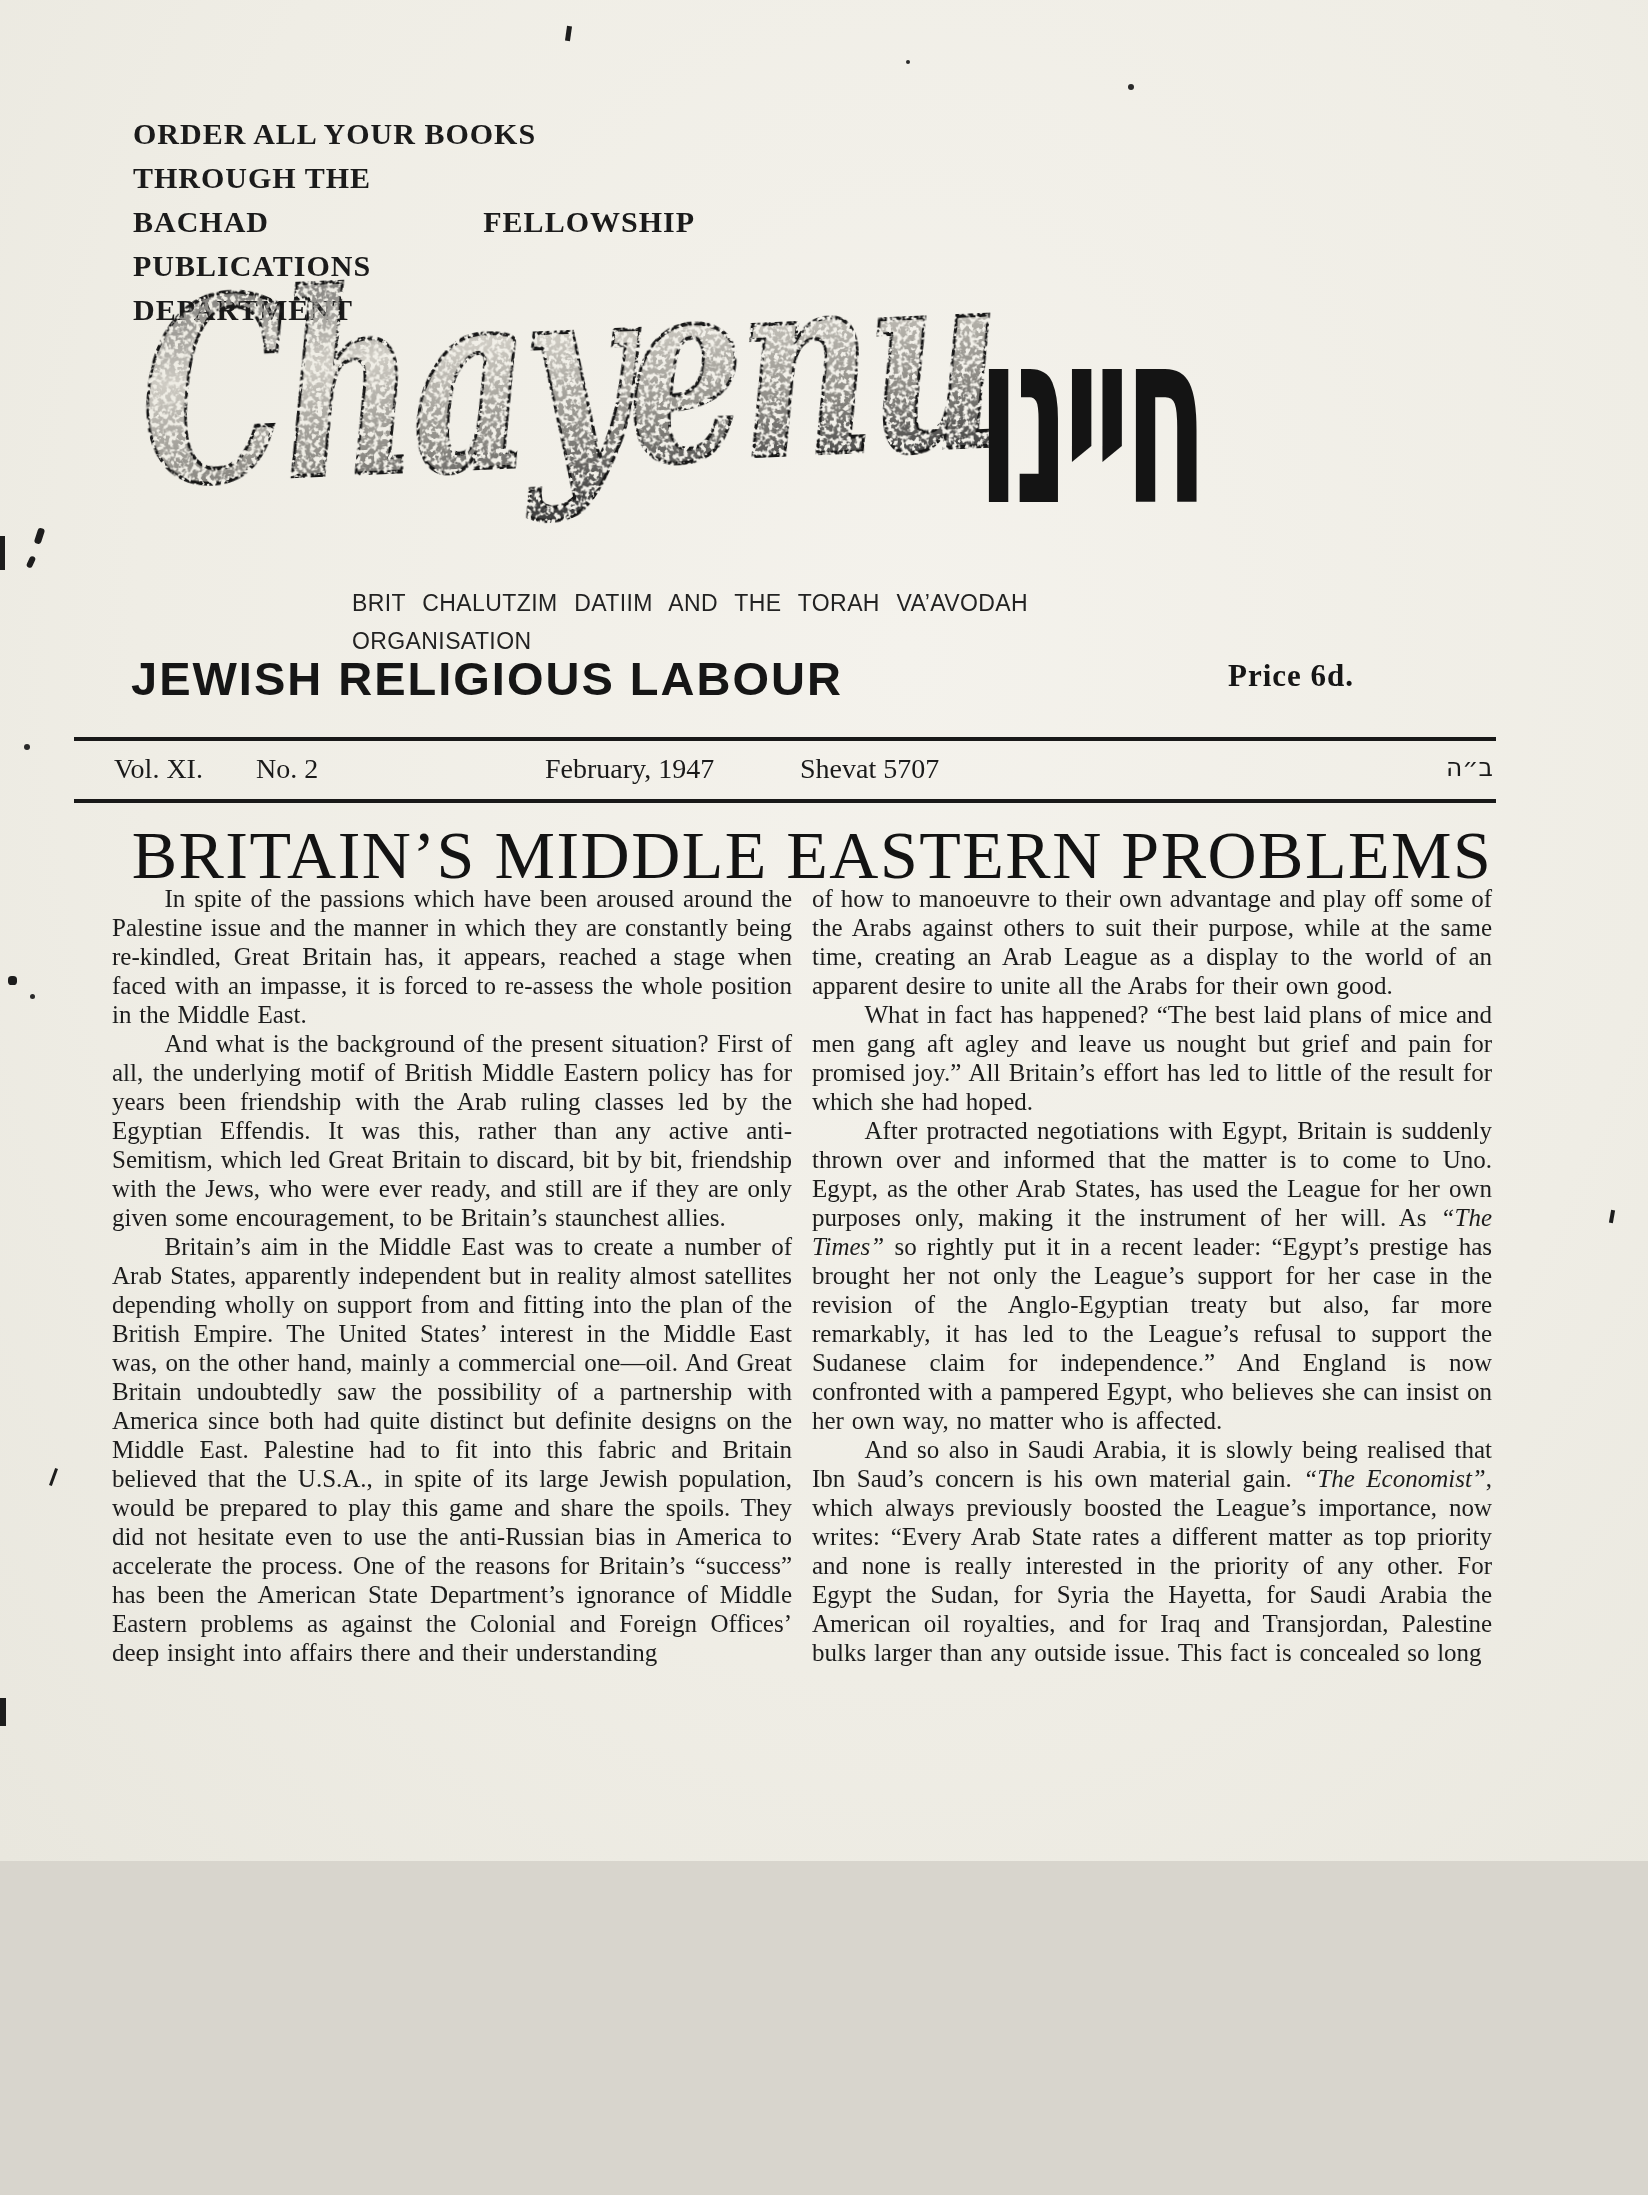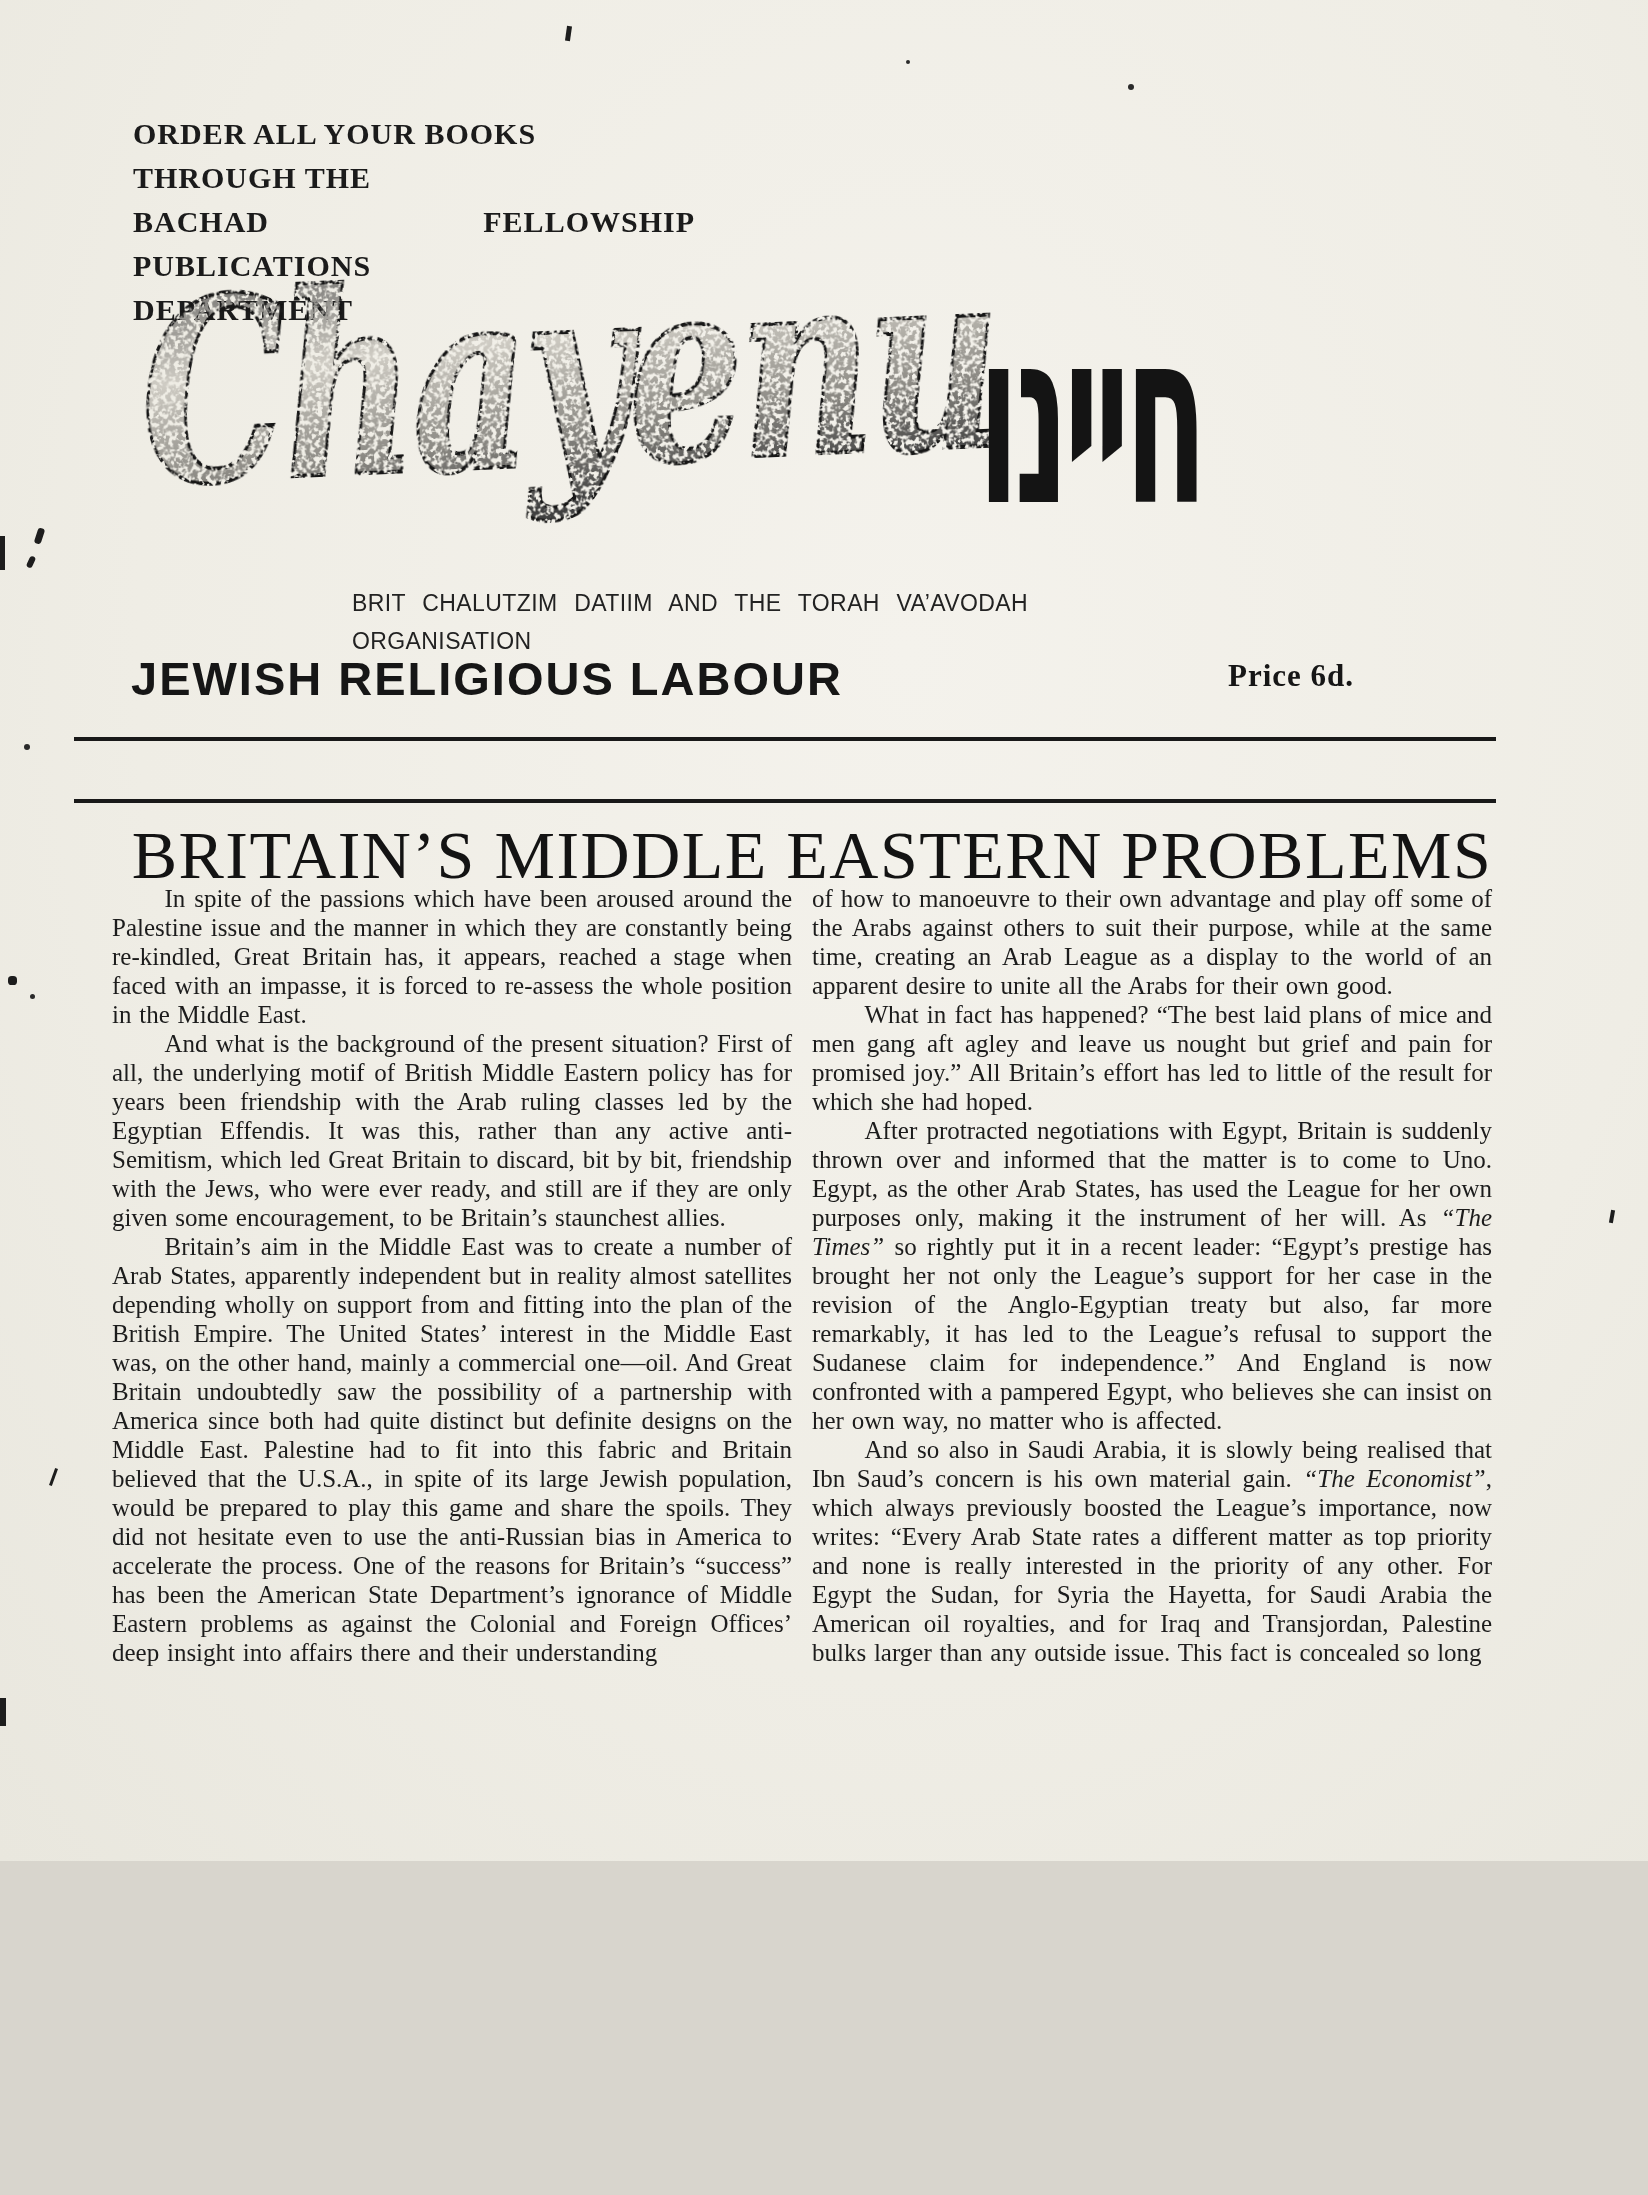--- a/index.html
+++ b/index.html
@@ -113,20 +113,27 @@
 
   <div class="logo-hebrew">חיינו</div>
 
   <div class="organ-address">
     <div class="addr-line">BRIT CHALUTZIM DATIIM AND THE TORAH VA’AVODAH ORGANISATION</div>
   </div>
   <div class="organ-title">JEWISH RELIGIOUS LABOUR</div>
   <div class="price">Price 6d.</div>
 
   <div class="rule rule-top"></div>
+  <div class="issue-bar">
+    <span class="issue-vol">Vol. XI.</span>
+    <span class="issue-no">No. 2</span>
+    <span class="issue-date">February, 1947</span>
+    <span class="issue-hebdate">Shevat 5707</span>
+    <span class="issue-bh">ב״ה</span>
+  </div>
   <div class="rule rule-bottom"></div>
 
   <div class="headline">BRITAIN’S MIDDLE EASTERN PROBLEMS</div>
   <div class="col col-left">
       <p class="indent">In spite of the passions which have been aroused around the Palestine issue and the manner in which they are constantly being re-kindled, Great Britain has, it appears, reached a stage when faced with an impasse, it is forced to re-assess the whole position in the Middle East.</p>
       <p class="indent">And what is the background of the present situation?  First of all, the underlying motif of British Middle Eastern policy has for years been friendship with the Arab ruling classes led by the Egyptian Effendis.  It was this, rather than any active anti-Semitism, which led Great Britain to discard, bit by bit, friendship with the Jews, who were ever ready, and still are if they are only given some encouragement, to be Britain’s staunchest allies.</p>
       <p class="indent">Britain’s aim in the Middle East was to create a number of Arab States, apparently independent but in reality almost satellites depending wholly on support from and fitting into the plan of the British Empire.  The United States’ interest in the Middle East was, on the other hand, mainly a commercial one—oil.  And Great Britain undoubtedly saw the possibility of a partnership with America since both had quite distinct but definite designs on the Middle East.  Palestine had to fit into this fabric and Britain believed that the U.S.A., in spite of its large Jewish population, would be prepared to play this game and share the spoils.  They did not hesitate even to use the anti-Russian bias in America to accelerate the process.  One of the reasons for Britain’s “success” has been the American State Department’s ignorance of Middle Eastern problems as against the Colonial and Foreign Offices’ deep insight into affairs there and their understanding</p>
     </div>
   <div class="col col-right">
       <p>of how to manoeuvre to their own advantage and play off some of the Arabs against others to suit their purpose, while at the same time, creating an Arab League as a display to the world of an apparent desire to unite all the Arabs for their own good.</p>

